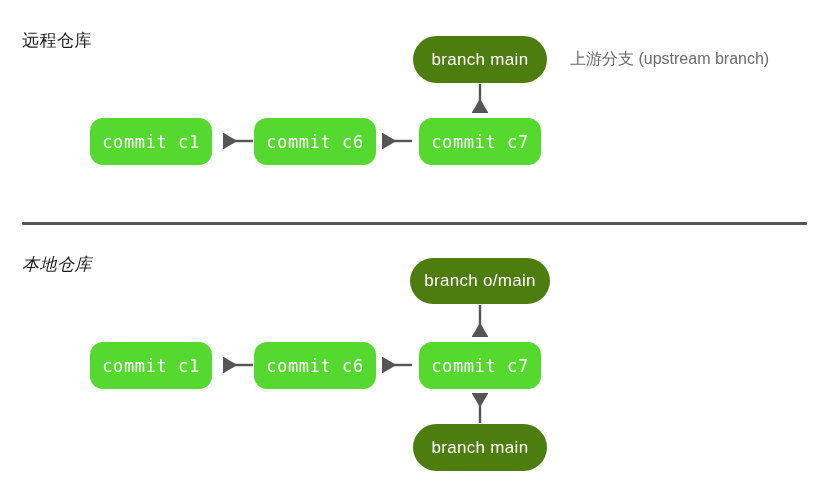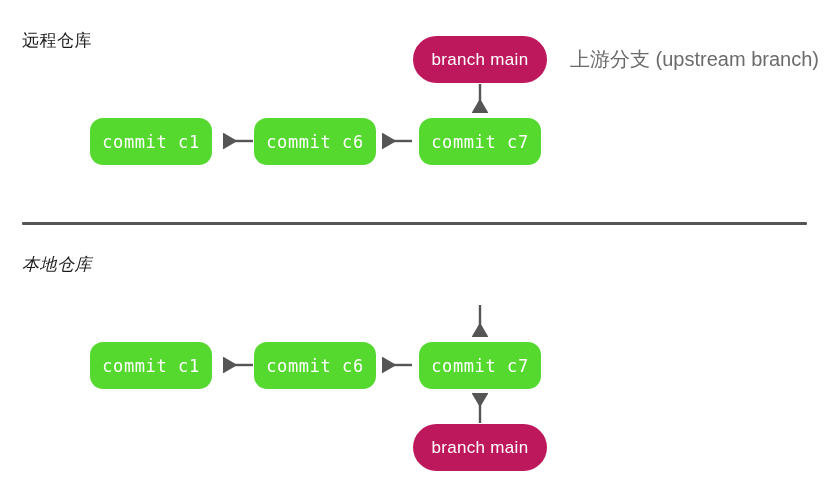--- a/index.html
+++ b/index.html
@@ -53,32 +53,32 @@
   .node.commit {
     background: #55d92f;
     border-radius: 13px;
     color: #ffffff;
     font-family: "DejaVu Sans Mono", "Liberation Mono", monospace;
     font-size: 17px;
     letter-spacing: 0.6px;
     text-align: right;
   }
   .node.branch {
-    background: #be185d;
+    background: #4d7c0f;
     border-radius: 24px;
     color: #ffffff;
     font-family: "Liberation Sans", "DejaVu Sans", sans-serif;
     font-size: 17px;
     letter-spacing: 0.3px;
   }
 
   
   .annotation {
     position: absolute;
-    font-size: 20px;
+    font-size: 16px;
     line-height: 20px;
     color: #6b6b6b;
     white-space: nowrap;
   }
 
   
   #arrow-layer {
     position: absolute;
     left: 0;
     top: 0;
@@ -138,20 +138,21 @@
   <div class="node commit" style="left:90px; top:118px; width:122px; height:47px;">commit c1</div>
 
   <div class="node commit" style="left:254px; top:118px; width:122px; height:47px;">commit c6</div>
 
   <div class="node commit" style="left:419px; top:118px; width:122px; height:47px;">commit c7</div>
 
   <div class="divider" style="left:22px; top:222px; width:785px;"></div>
 
   <div class="section-heading" style="left:22px; top:255px;font-style:italic;">本地仓库</div>
 
+  <div class="node branch" style="left:410px; top:258px; width:140px; height:46px;">branch  o/main</div>
 
 
   <div class="node commit" style="left:90px; top:342px; width:122px; height:47px;">commit c1</div>
 
   <div class="node commit" style="left:254px; top:342px; width:122px; height:47px;">commit c6</div>
 
   <div class="node commit" style="left:419px; top:342px; width:122px; height:47px;">commit c7</div>
 
   <div class="node branch" style="left:413px; top:424px; width:134px; height:47px;">branch  main</div>
 

